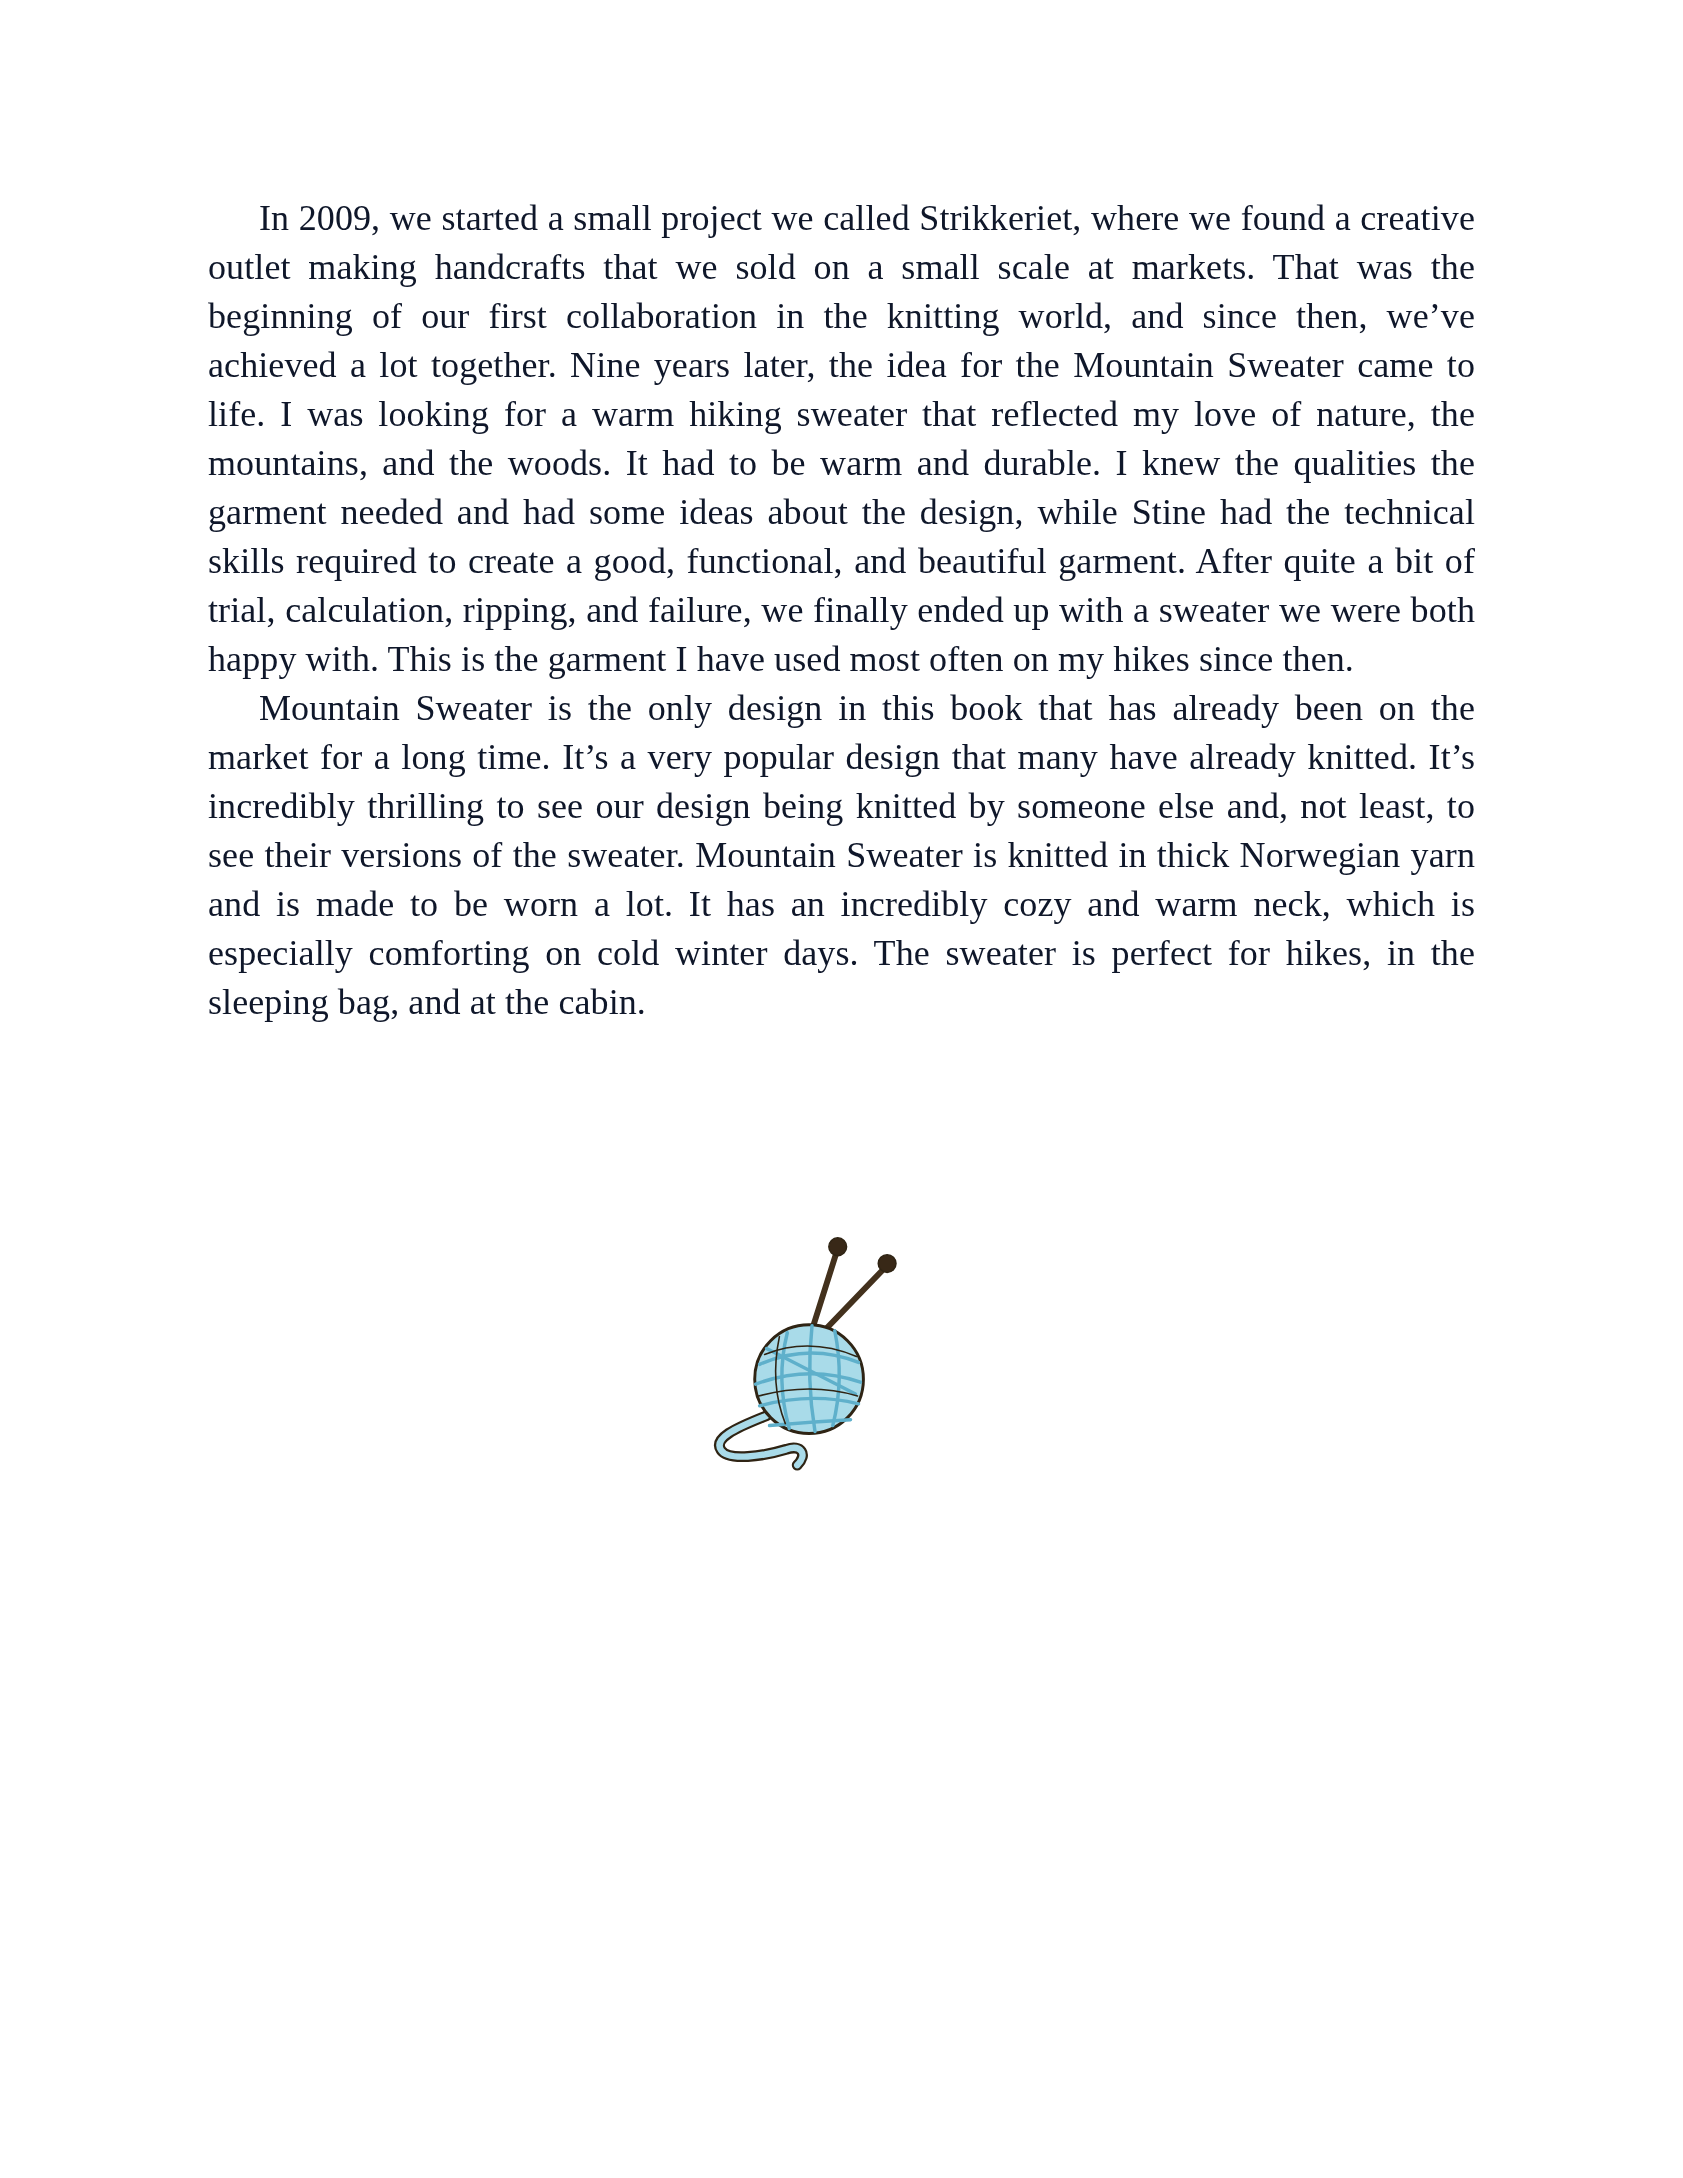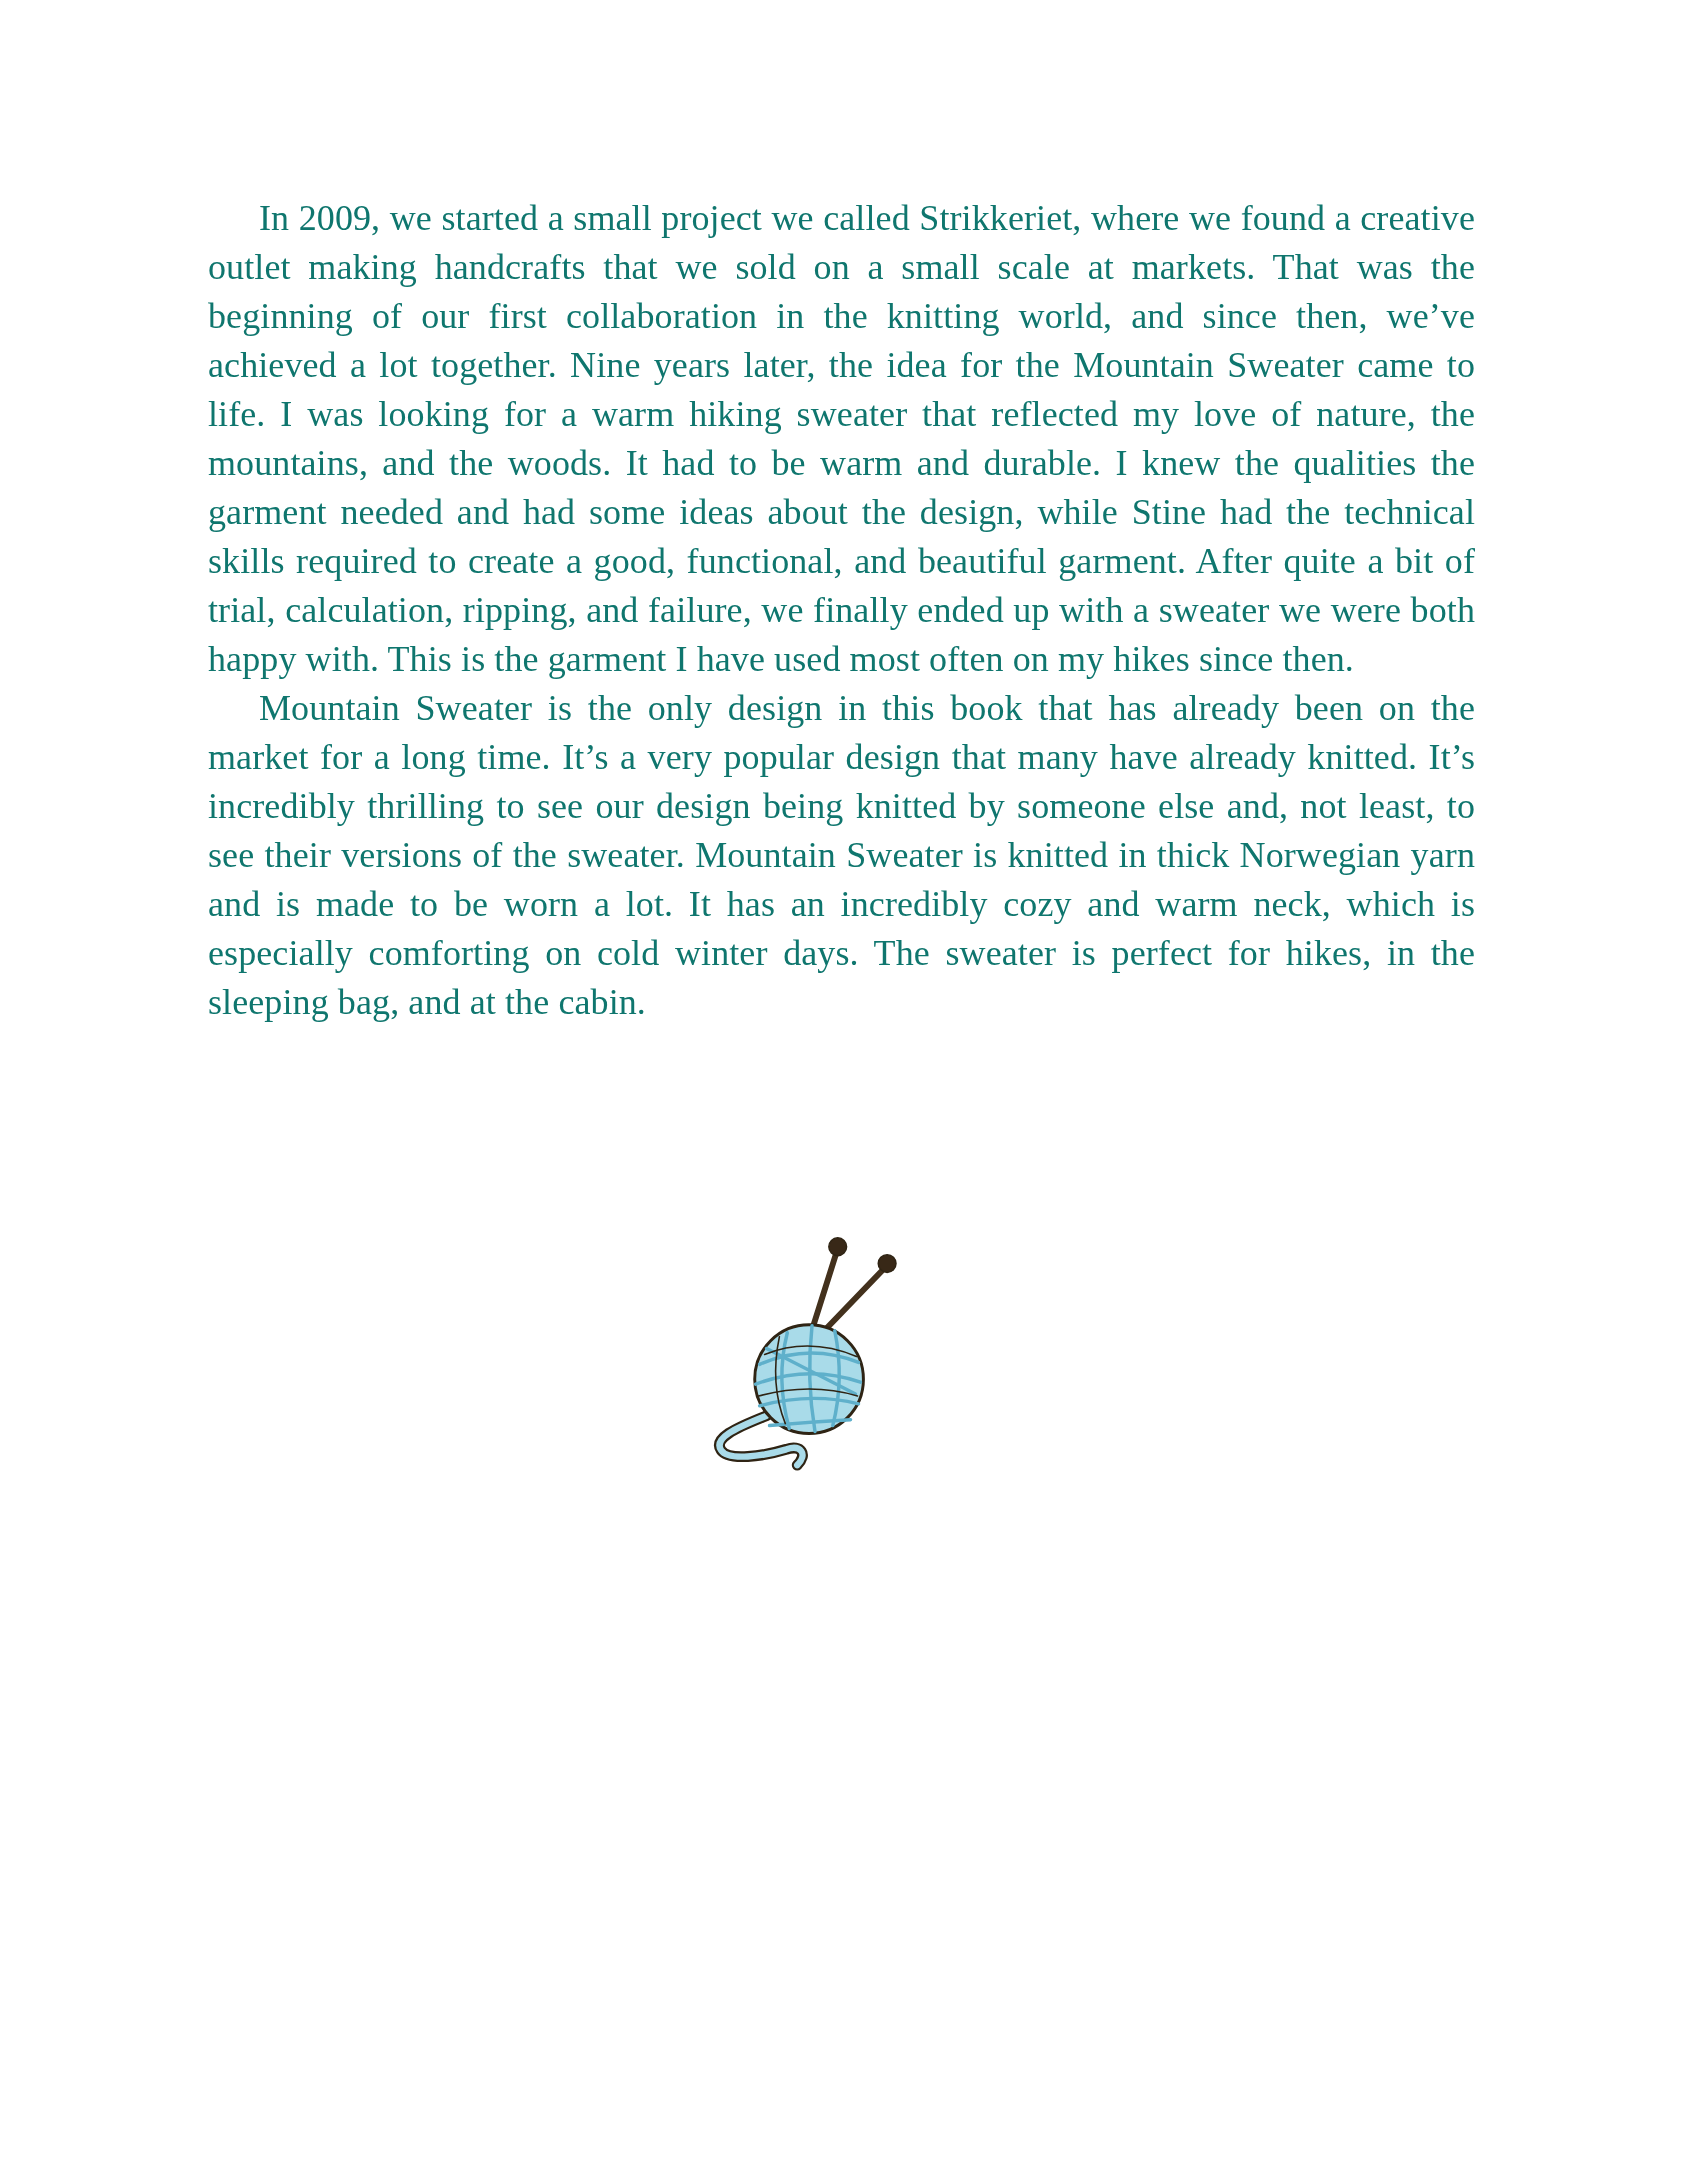--- a/index.html
+++ b/index.html
@@ -8,21 +8,21 @@
     background: #e8e8e8;
   }
   .page {
     position: relative;
     width: 1683px;
     height: 2178px;
     margin: 0 auto;
     background: #ffffff;
     overflow: hidden;
     font-family: "Liberation Serif", "DejaVu Serif", serif;
-    color: #0f766e;
+    color: #0f172a;
   }
   .text-block {
     position: absolute;
     top: 194px;
     left: 208px;
     width: 1267px;
   }
   .text-block p {
     margin: 0;
     font-size: 36px;

